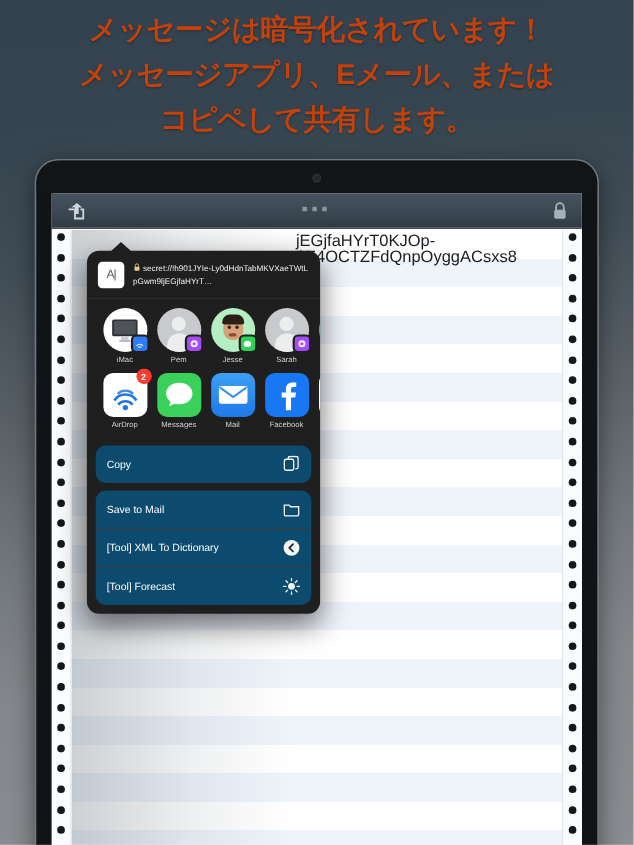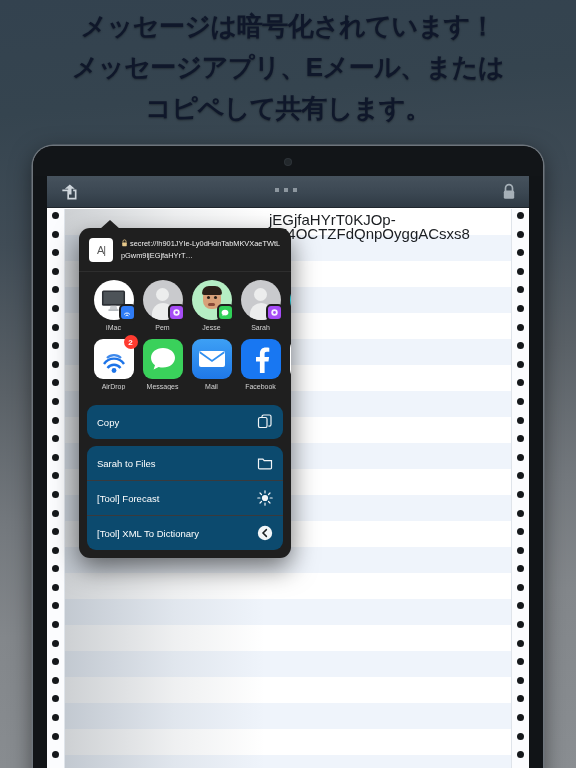--- a/index.html
+++ b/index.html
@@ -14,21 +14,21 @@
       #5a6167 48%, #73787d 64%, #83878b 78%, #8a8e92 100%);
     position: relative;
   }
 
   
   #headline {
     position: absolute;
     top: 0; left: 0; width: 576px;
     padding-top: 6px;
     text-align: center;
-    color: #0f172a;
+    color: #c2410c;
     font-weight: bold;
     font-size: 26px;
     line-height: 41px;
     letter-spacing: -0.5px;
     text-shadow: 0 1px 2px rgba(0,0,0,0.35);
   }
   #headline div { white-space: nowrap; }
 
   
   #tablet {
@@ -406,47 +406,47 @@
                 <svg viewBox="0 0 16 16" width="16" height="16">
                     <rect x="1.5" y="3.5" width="8.5" height="10" rx="1.6" fill="none" stroke="#fff" stroke-width="1.2"></rect>
                     <path d="M5 3.5V2.6A1.6 1.6 0 0 1 6.6 1h5.8A1.6 1.6 0 0 1 14 2.6v8a1.6 1.6 0 0 1-1.6 1.6h-1" fill="none" stroke="#fff" stroke-width="1.2"></path>
                   </svg>
               </span>
             </div>
           </div>
 
           <div class="agroup">
             <div class="arow">
-              <span>Sarah to Files</span>
+              <span>Save to Mail</span>
               <span class="aicon">
                 <svg viewBox="0 0 16 16" width="16" height="16">
                     <path d="M1.5 4.2h4.4l1.3 1.5h7.3v7.1a1.1 1.1 0 0 1-1.1 1.1H2.6a1.1 1.1 0 0 1-1.1-1.1z" fill="none" stroke="#fff" stroke-width="1.2"></path>
+                  </svg>
+              </span>
+            </div>
+            <div class="arow">
+              <span>[Tool] XML To Dictionary</span>
+              <span class="aicon">
+                <svg viewBox="0 0 16 16" width="16" height="16">
+                    <circle cx="8" cy="8" r="7.2" fill="#fff"></circle>
+                    <path d="M9.4 4.6 6 8l3.4 3.4" fill="none" stroke="#1f1f1f" stroke-width="1.5" stroke-linecap="round"></path>
                   </svg>
               </span>
             </div>
             <div class="arow">
               <span>[Tool] Forecast</span>
               <span class="aicon">
                 <svg viewBox="0 0 16 16" width="16" height="16">
                     <circle cx="8" cy="8" r="3.1" fill="#fff"></circle>
                     <g stroke="#fff" stroke-width="1.2" stroke-linecap="round">
                       <path d="M8 .8v2.1M8 13.1v2.1M.8 8h2.1M13.1 8h2.1M3 3l1.5 1.5M11.5 11.5 13 13M13 3l-1.5 1.5M4.5 11.5 3 13"></path>
                     </g>
                   </svg>
               </span>
             </div>
-            <div class="arow">
-              <span>[Tool] XML To Dictionary</span>
-              <span class="aicon">
-                <svg viewBox="0 0 16 16" width="16" height="16">
-                    <circle cx="8" cy="8" r="7.2" fill="#fff"></circle>
-                    <path d="M9.4 4.6 6 8l3.4 3.4" fill="none" stroke="#1f1f1f" stroke-width="1.5" stroke-linecap="round"></path>
-                  </svg>
-              </span>
-            </div>
           </div>
 
         </div>
       </div>
 
     </div>
   </div>
 </div>
 
 </body></html>

